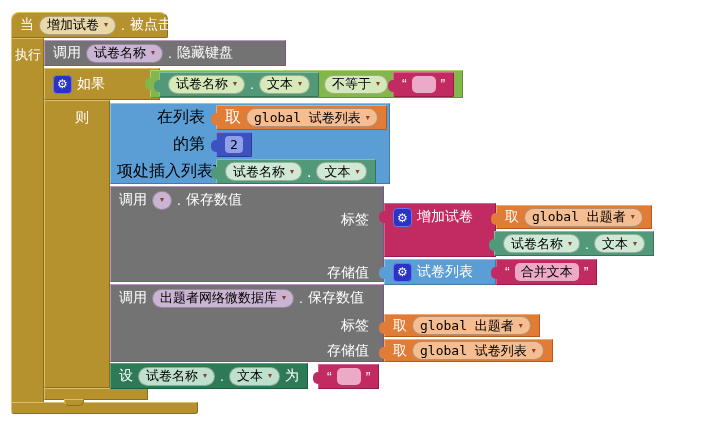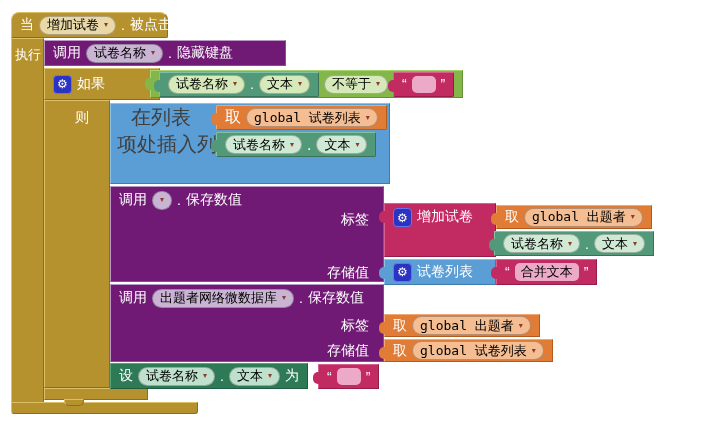--- a/index.html
+++ b/index.html
@@ -6,21 +6,21 @@
   body{width:713px;height:429px;position:relative;overflow:hidden;
        font-family:"Liberation Sans",sans-serif;}
   #canvas{position:absolute;left:0;top:0;width:713px;height:429px;}
 
   .panel{position:absolute;box-sizing:border-box;}
   .blk{position:absolute;box-sizing:border-box;display:flex;align-items:center;
        gap:5px;padding:0 8px;color:#fff;font-size:14px;white-space:nowrap;}
 
   
   .gold  {background:#b6922e;border:1px solid #8a6d1d;border-top-color:#dcc069;border-left-color:#dcc069;}
-  .purple{background:#701a75;border:1px solid #7c568a;border-top-color:#bb97c6;border-left-color:#bb97c6;}
+  .purple{background:#737373;border:1px solid #7c568a;border-top-color:#bb97c6;border-left-color:#bb97c6;}
   .blue  {background:#5b9ed6;border:1px solid #3f7cab;border-top-color:#8fc2e6;border-left-color:#8fc2e6;}
   .orange{background:#e07c35;border:1px solid #b55a1d;border-top-color:#f2a874;border-left-color:#f2a874;}
   .tealg {background:#52997a;border:1px solid #3a7159;border-top-color:#82c0a2;border-left-color:#82c0a2;}
   .cmpg  {background:#83b74a;border:1px solid #648f34;border-top-color:#a9d472;border-left-color:#a9d472;}
   .setg  {background:#2f7a56;border:1px solid #1f5c3e;border-top-color:#5aa37f;border-left-color:#5aa37f;}
   .mag   {background:#c22a62;border:1px solid #961c48;border-top-color:#d9608c;border-left-color:#d9608c;}
   .math  {background:#3d51c0;border:1px solid #2b3a96;border-top-color:#6f80da;border-left-color:#6f80da;}
 
   
   .dd{display:inline-flex;align-items:center;gap:5px;color:#000;border-radius:10px;
@@ -46,21 +46,21 @@
         justify-content:center;font-size:12px;line-height:1;}
   .pinkf{background:#eda9c8;border-radius:5px;color:#000;font-size:13px;padding:0 6px;
          height:18px;display:inline-flex;align-items:center;}
   .emptyf{width:24px;height:17px;background:#eda9c8;border-radius:5px;display:inline-block;}
   .mathf{background:#8fa0e8;border-radius:4px;color:#000;font-size:13px;padding:0 5px;
          height:17px;display:inline-flex;align-items:center;}
   .quote{color:#fff;font-size:14px;}
 
   
   .lrow{display:flex;align-items:center;height:27px;padding-left:6px;}
-  .lrow .lbl{width:88px;text-align:center;margin-right:11px;color:#404040;font-size:20px;white-space:nowrap;}
+  .lrow .lbl{width:88px;text-align:right;margin-right:11px;color:#000000;font-size:16px;white-space:nowrap;}
 
   .rowlabel{position:absolute;color:#fff;font-size:14px;text-align:right;white-space:nowrap;}
   .collabel{color:#fff;font-size:13px;display:block;padding:7px 0 0 3px;}
   .thenlabel{color:#fff;font-size:14px;display:block;padding:8px 0 0 30px;}
   .hdr{display:flex;align-items:center;gap:5px;height:26px;padding:0 8px;color:#fff;
        font-size:14px;white-space:nowrap;}
 </style>
 </head>
 <body>
 
@@ -126,20 +126,26 @@
 
   <div class="panel blue" style="left:110px;top:103px;width:280px;height:81px;">
     <div class="lrow">
       <span class="lbl">在列表</span>
       <span class="vblk orange plug">
         <span>取</span>
         <span class="dd">
           <span class="mono">global 试卷列表</span>
           <span class="arr">▾</span>
         </span>
+      </span>
+    </div>
+    <div class="lrow">
+      <span class="lbl">的第</span>
+      <span class="vblk math plug">
+        <span class="mathf mono">2</span>
       </span>
     </div>
     <div class="lrow">
       <span class="lbl">项处插入列表项</span>
       <span class="vblk tealg plug">
         <span class="dd">
           <span>试卷名称</span>
           <span class="arr">▾</span>
         </span>
         <span>.</span>

